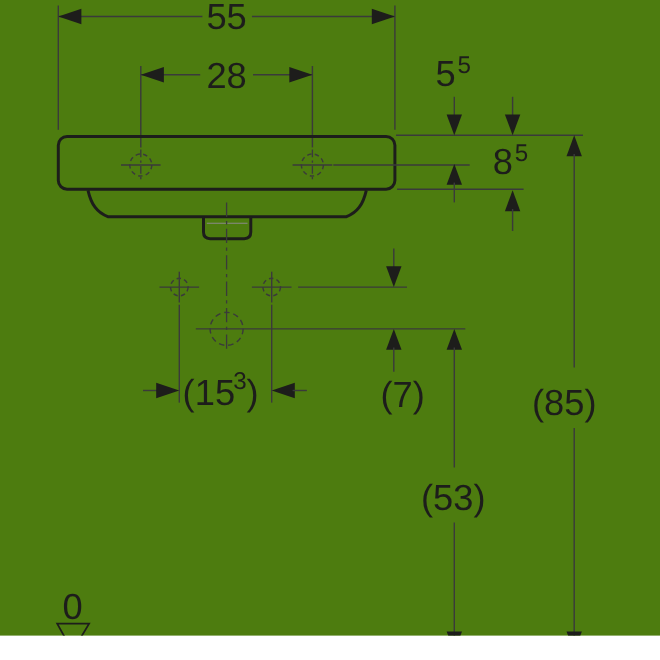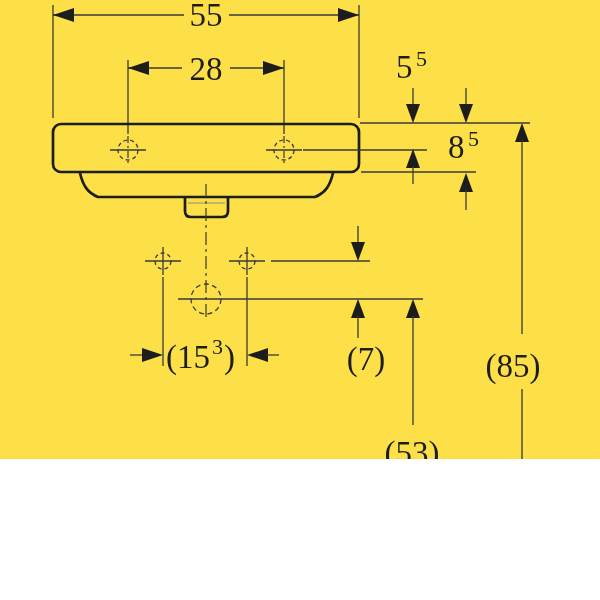--- a/index.html
+++ b/index.html
@@ -1,18 +1,18 @@
 <!DOCTYPE html>
 <html><head>
 <meta charset="utf-8">
 <style>
   html,body { margin:0; padding:0; background:#fff; }
   .stage {
-    position:relative; width:600px; height:459px; background:#fde047;
-    font-family:Liberation Serif, serif; overflow:hidden;
+    position:relative; width:600px; height:578px; background:#4d7c0f;
+    font-family:Liberation Sans, sans-serif; overflow:hidden;
   }
   svg { position:absolute; left:0; top:0; }
   .ln  { stroke:#3a3a3a; stroke-width:1.3; fill:none; }
   .lt  { stroke:#1d1d1b; stroke-width:2.7; fill:none; stroke-linejoin:round; }
   .ah  { fill:#1d1d1b; stroke:none; }
   .dc  { stroke:#3a3a3a; stroke-width:1.3; fill:none; stroke-dasharray:4 3; }
   .cl  { stroke:#3a3a3a; stroke-width:1.2; fill:none; stroke-dasharray:13 4 3 4; }
   .cls { stroke:#3a3a3a; stroke-width:1.2; fill:none; stroke-dasharray:7 3 2 3; }
   .floor { stroke:#1d1d1b; stroke-width:4.5; fill:none; }
   .inner { stroke:#8a8a8a; stroke-width:1; fill:none; }

